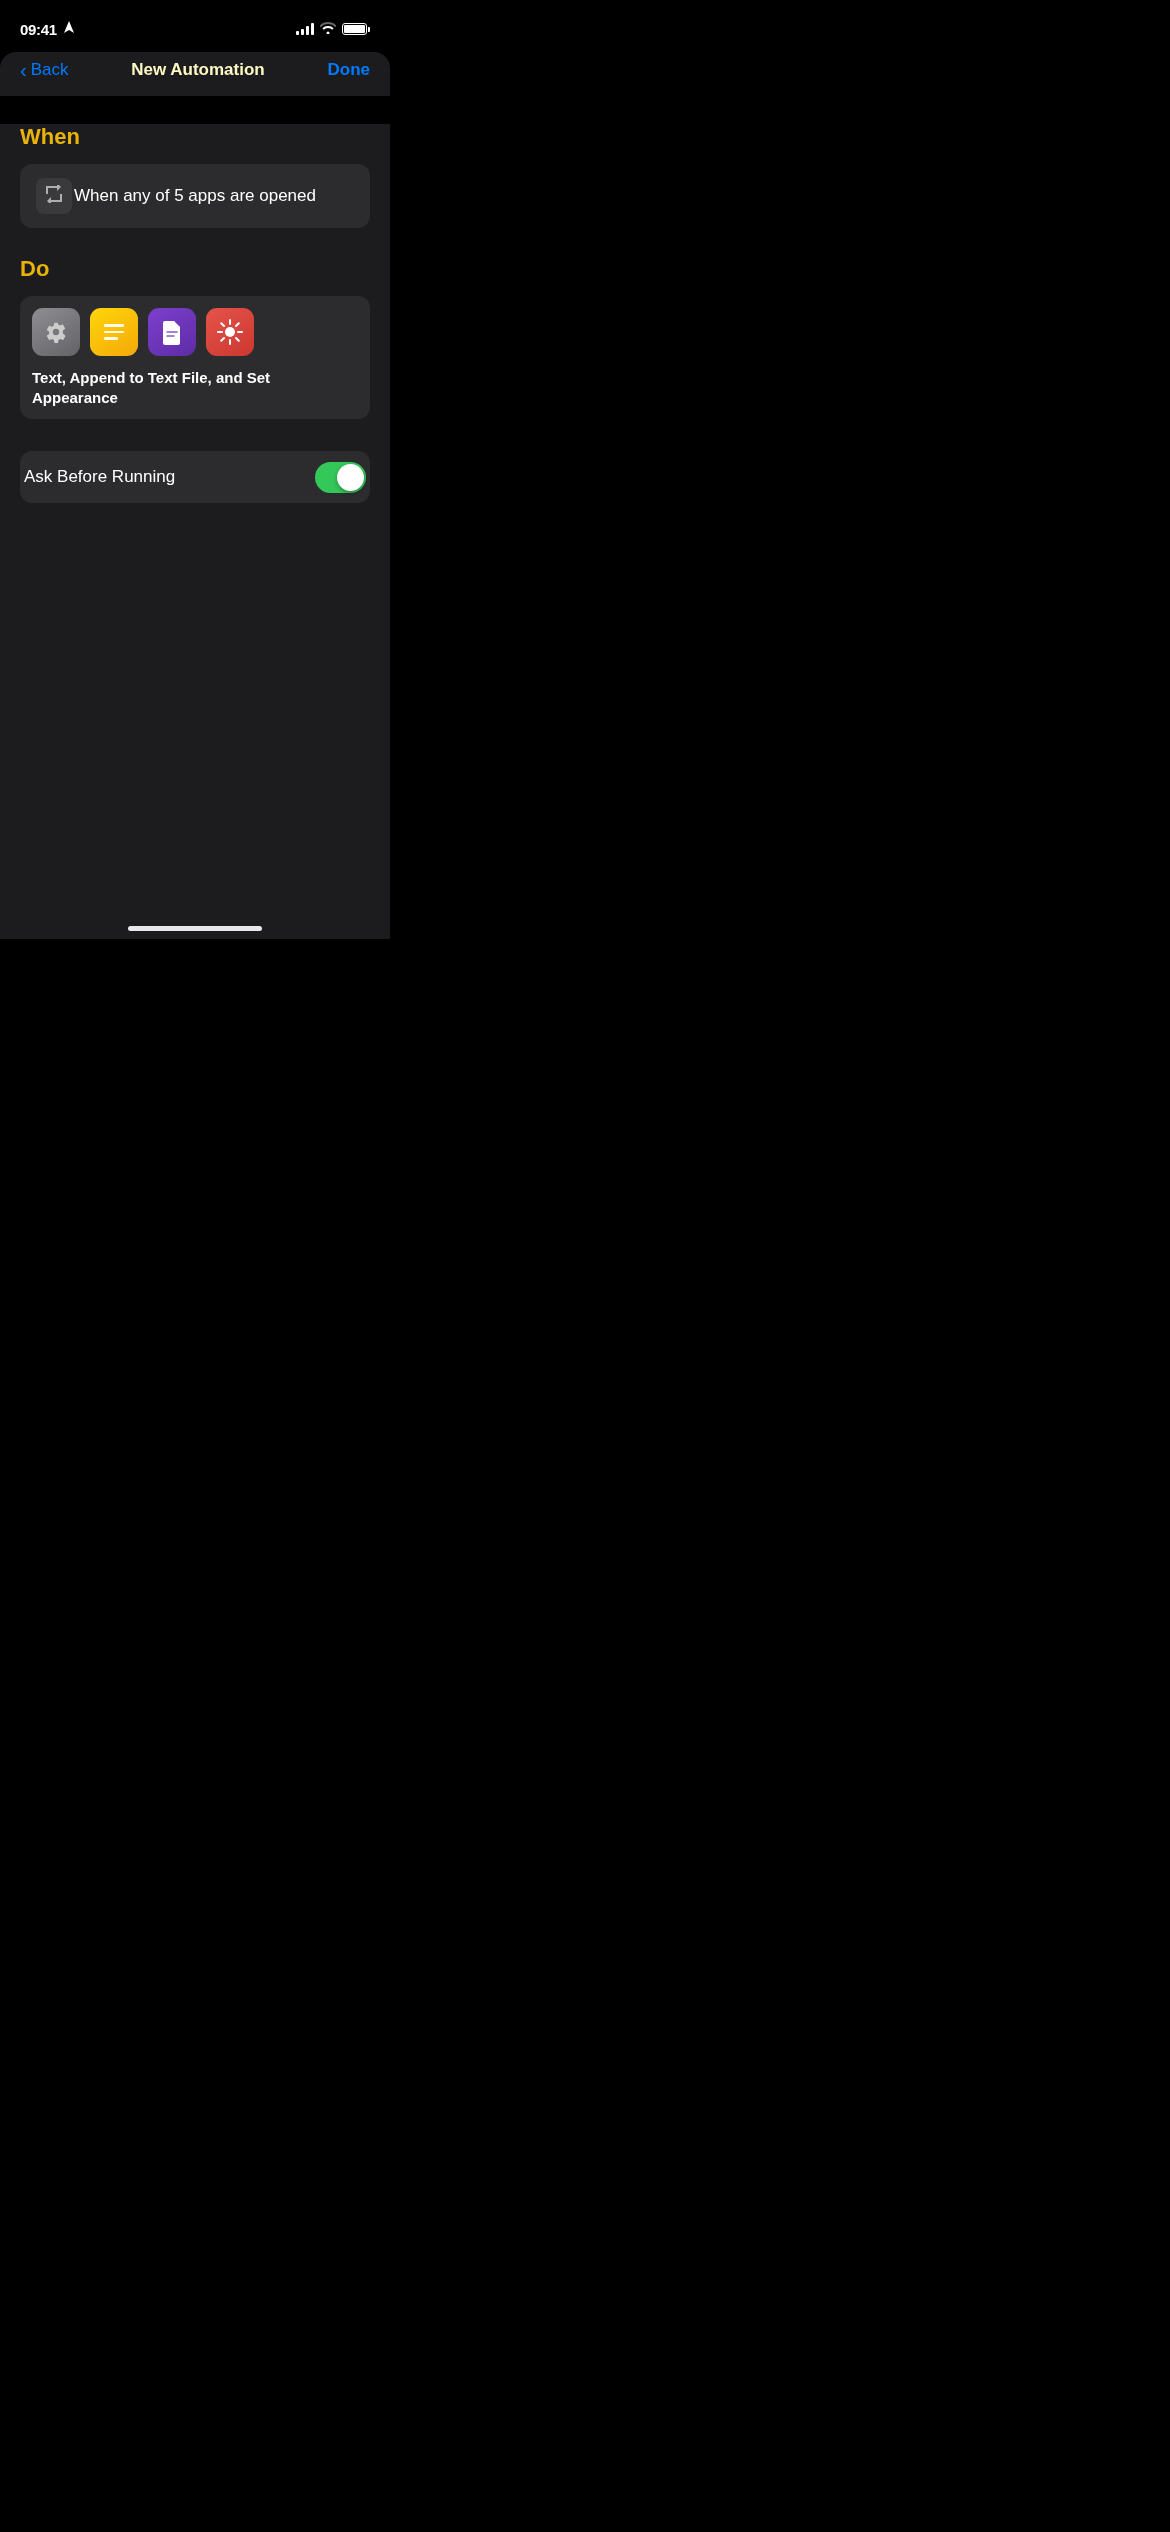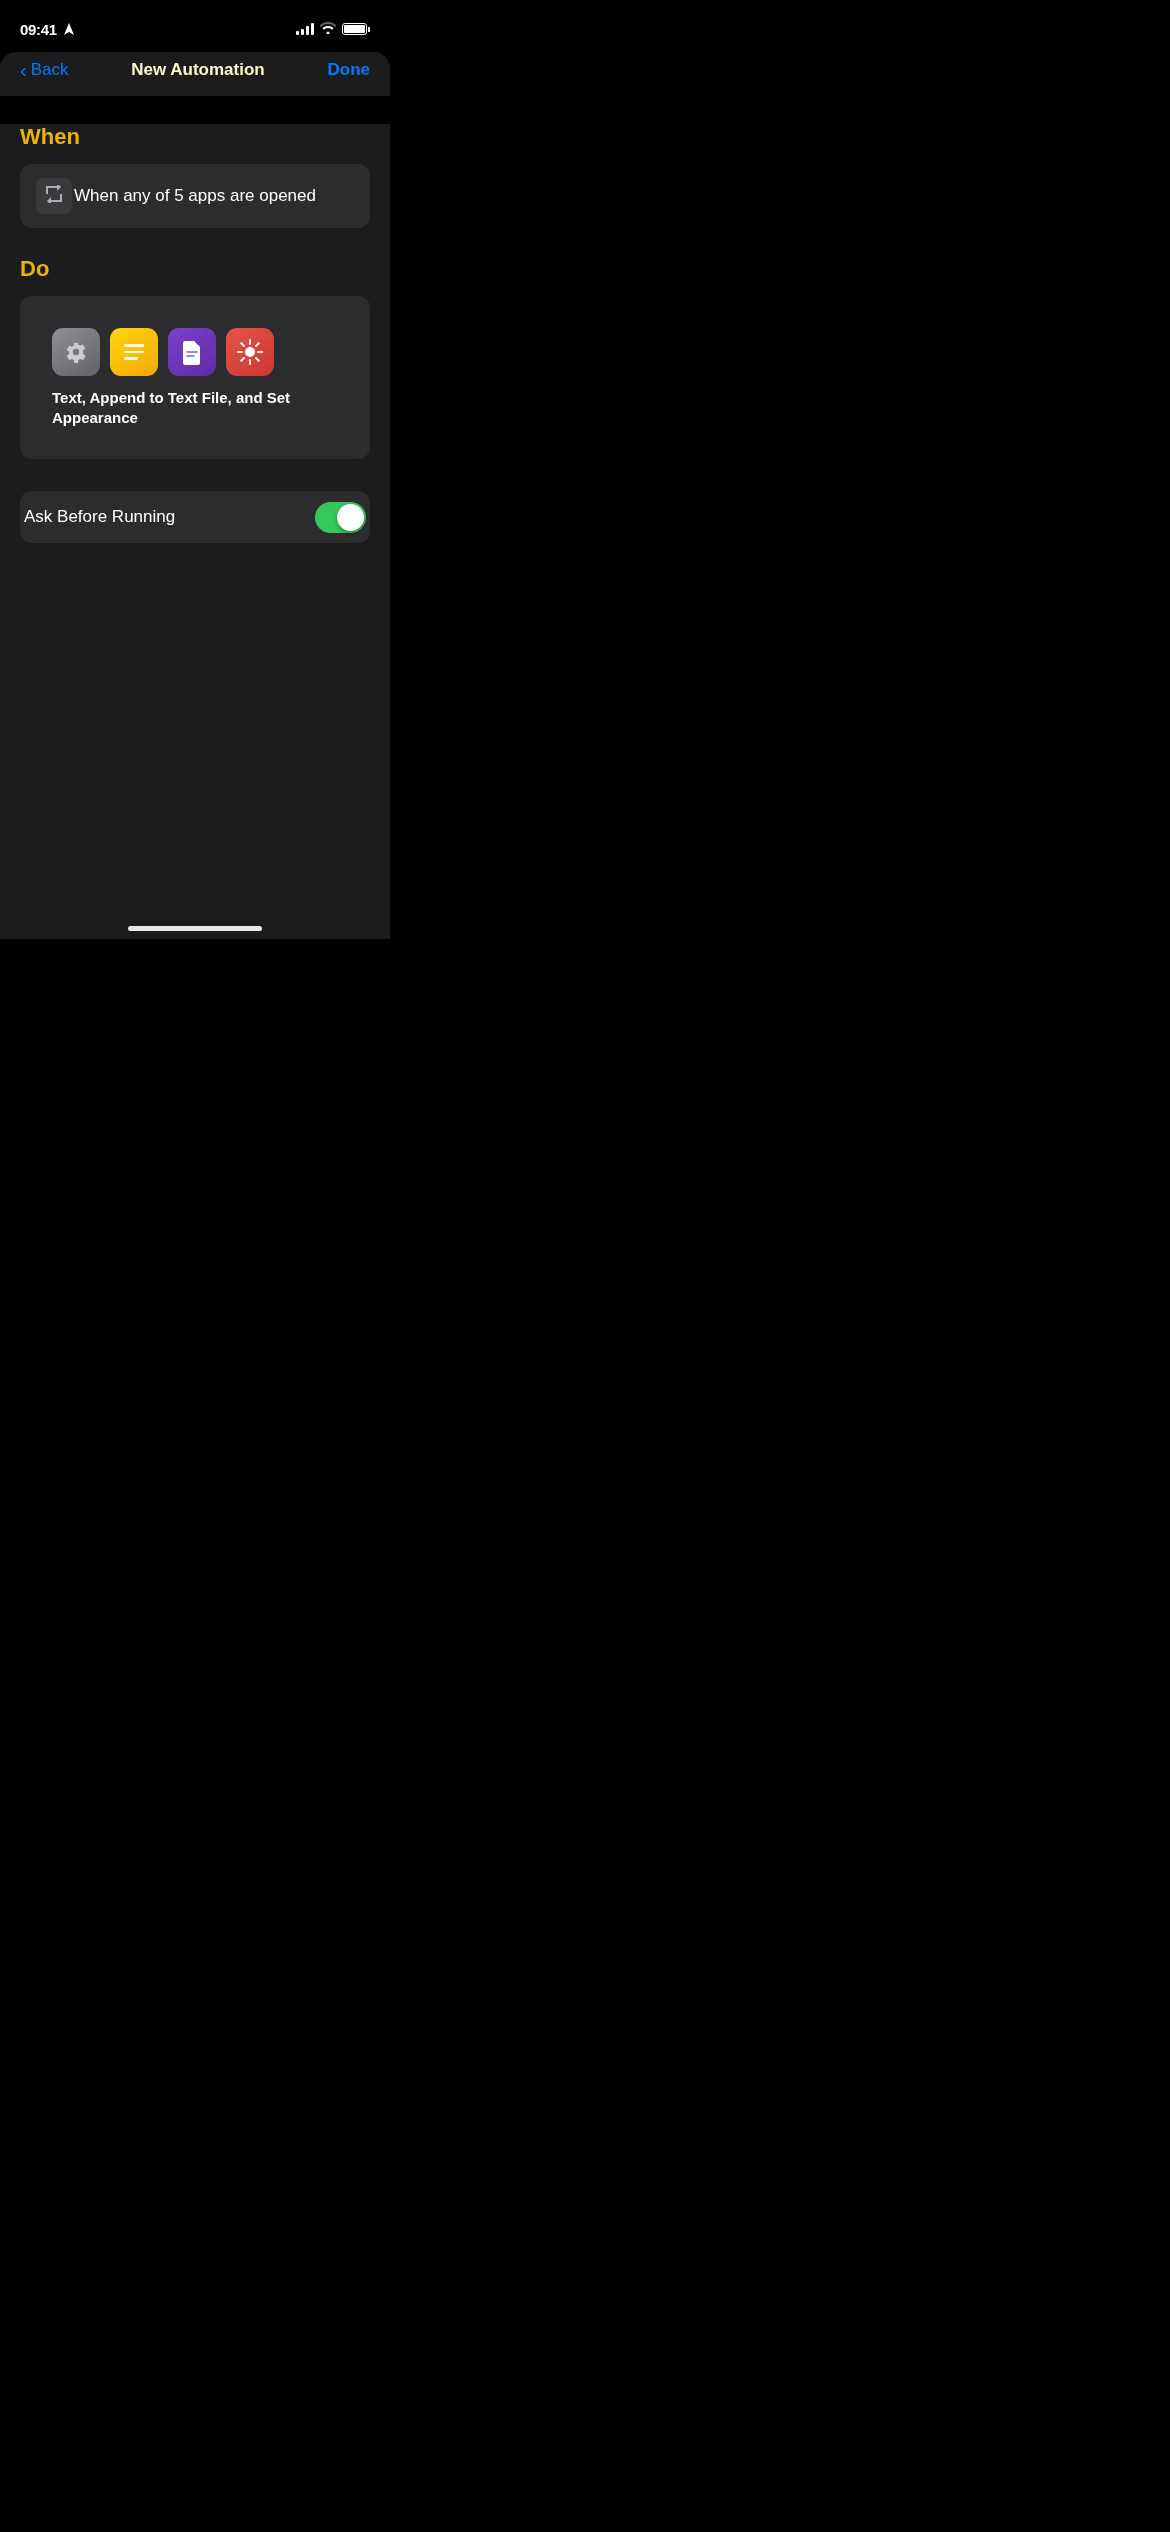--- a/index.html
+++ b/index.html
@@ -17,21 +17,21 @@
     
     .status-bar {
       display: flex;
       justify-content: space-between;
       align-items: center;
       padding: 14px 20px 6px 20px;
       height: 50px;
     }
     .status-left {
       display: flex;
-      align-items: flex-end;
+      align-items: flex-start;
       gap: 5px;
       font-size: 15px;
       font-weight: 600;
       letter-spacing: -0.3px;
     }
     .location-icon {
       font-size: 12px;
       margin-left: 2px;
     }
     .status-right {
@@ -159,21 +159,21 @@
     }
     .when-text {
       font-size: 17px;
       color: #fff;
     }
 
     
     .do-card {
       background: #2c2c2e;
       border-radius: 12px;
-      padding: 32px;
+      padding: 12px;
     }
     .do-icons-row {
       display: flex;
       gap: 10px;
       margin-bottom: 12px;
     }
     .app-icon {
       width: 48px;
       height: 48px;
       border-radius: 11px;

